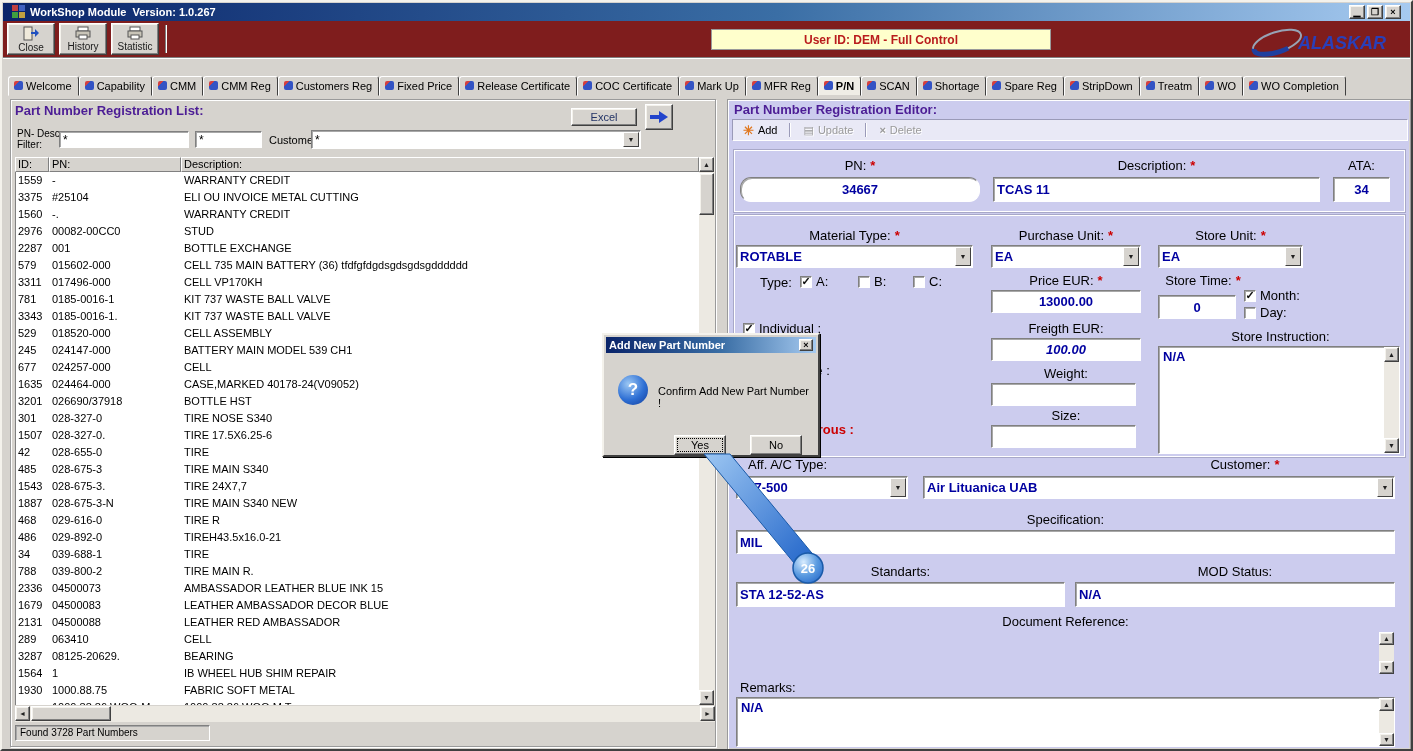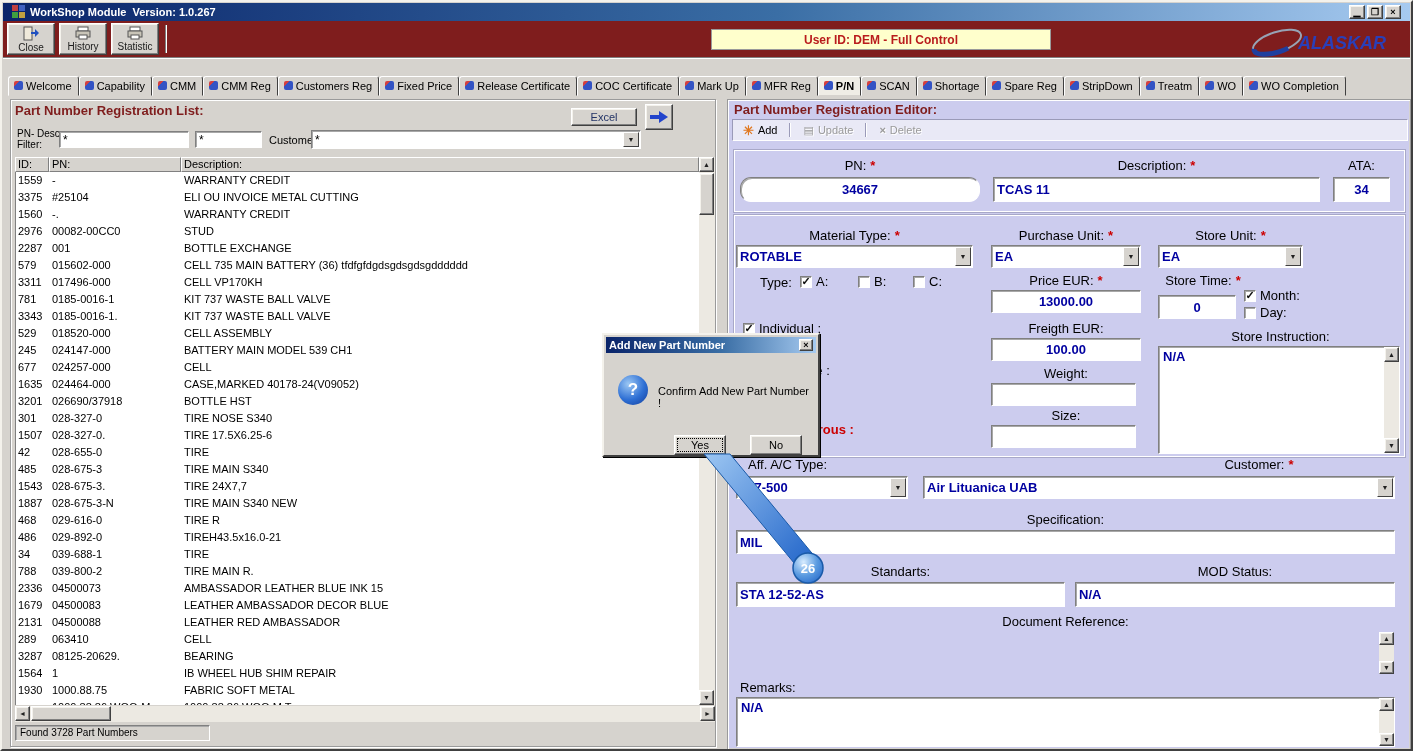--- a/index.html
+++ b/index.html
@@ -38,21 +38,21 @@
   #tabstrip { position:absolute; left:6px; top:74px; right:6px; height:20px; display:flex; }
   .tab { display:flex; align-items:center; gap:3px; padding:2px 6px 3px 5px; font-size:11px; color:#000;
          background:#d6d3ce; border:1px solid; border-color:#ffffff #404040 #d6d3ce #ffffff;
          border-top-left-radius:3px; border-top-right-radius:3px; white-space:nowrap; }
   .tab.active { background:#efede6; font-weight:bold; }
   .tab-icon { width:9px; height:9px; border-radius:2px;
               background:linear-gradient(135deg,#d34040 0%,#d34040 32%,#3353c4 32%,#3353c4 100%); }
 
   
   .group { position:absolute; border:1px solid #9a9a9a; box-shadow:inset 1px 1px 0 #ffffff, 1px 1px 0 #ffffff; }
-  .gtitle { position:absolute; font-size:13px; font-weight:bold; color:#7f1d1d; white-space:nowrap; }
+  .gtitle { position:absolute; font-size:13px; font-weight:bold; color:#4c1d95; white-space:nowrap; }
 
   
   .flabel-sm { font-size:10px; color:#000; }
   .tin { position:absolute; background:#fff; border:1px solid; border-color:#808080 #fff #fff #808080;
          box-shadow:inset 1px 1px 0 #a8a8a8; font-family:"Liberation Sans",sans-serif;
          font-size:12px; color:#000; padding:0 3px; }
   .tin.val { font-weight:bold; color:#0000a0; font-size:13px; }
   .tin.center { text-align:center; }
   .combo { position:absolute; background:#fff; border:1px solid; border-color:#808080 #fff #fff #808080;
            box-shadow:inset 1px 1px 0 #a8a8a8; }
@@ -549,21 +549,21 @@
       <span class="cb"></span>
       <span>Day:</span>
     </div>
 
     <div class="cbrow" style="left:15px; top:221px;">
       <span class="cb">✓</span>
       <span>Individual :</span>
     </div>
 
     <div class="flabel" style="left:263px; top:221px; width:150px;">Freigth EUR:</div>
-    <input class="tin val center" style="left: 263px; top: 238px; width: 150px; height: 23px;" value="100.00">
+    <input class="tin val center" style="left: 263px; top: 238px; width: 150px; height: 23px; font-style: italic;" value="100.00">
 
     <div class="flabel" style="left:430px; top:229px; width:245px;">Store Instruction:</div>
     <textarea class="ta" style="left: 430px; top: 246px; width: 242px; height: 108px;">N/A</textarea>
     <div class="sb" style="left:656px; top:247px; width:15px; height:106px;">
       <span class="sb-btn raised" style="left:0; top:0;">▲</span>
       <span class="sb-btn raised" style="left:0; bottom:0;">▼</span>
     </div>
 
     <div class="cbrow" style="left:20px; top:263px;">
       <span class="cb"></span>
@@ -577,21 +577,21 @@
     <input class="tin val" style="left: 263px; top: 325px; width: 145px; height: 23px;" value="">
 
     <div class="redlabel" style="left:50px; top:322px;">Dangerous :</div>
 
     <div class="flabel left" style="left:20px; top:357px;">Aff. A/C Type:</div>
     <div class="combo" style="left:8px; top:376px; width:172px; height:23px;">
       <span class="cfield val">737-500</span>
       <span class="cbtn">▼</span>
     </div>
 
-    <div class="flabel" style="left:381px; top:357px; width:300px;">
+    <div class="flabel" style="left:367px; top:357px; width:300px;">
       <span>Customer:</span><span class="req">*</span>
     </div>
     <div class="combo" style="left:195px; top:376px; width:472px; height:23px;">
       <span class="cfield val">Air Lituanica UAB</span>
       <span class="cbtn">▼</span>
     </div>
 
     <div class="flabel" style="left:8px; top:412px; width:659px;">Specification:</div>
     <input class="tin val" style="left: 8px; top: 430px; width: 659px; height: 24px;" value="MIL">
 

